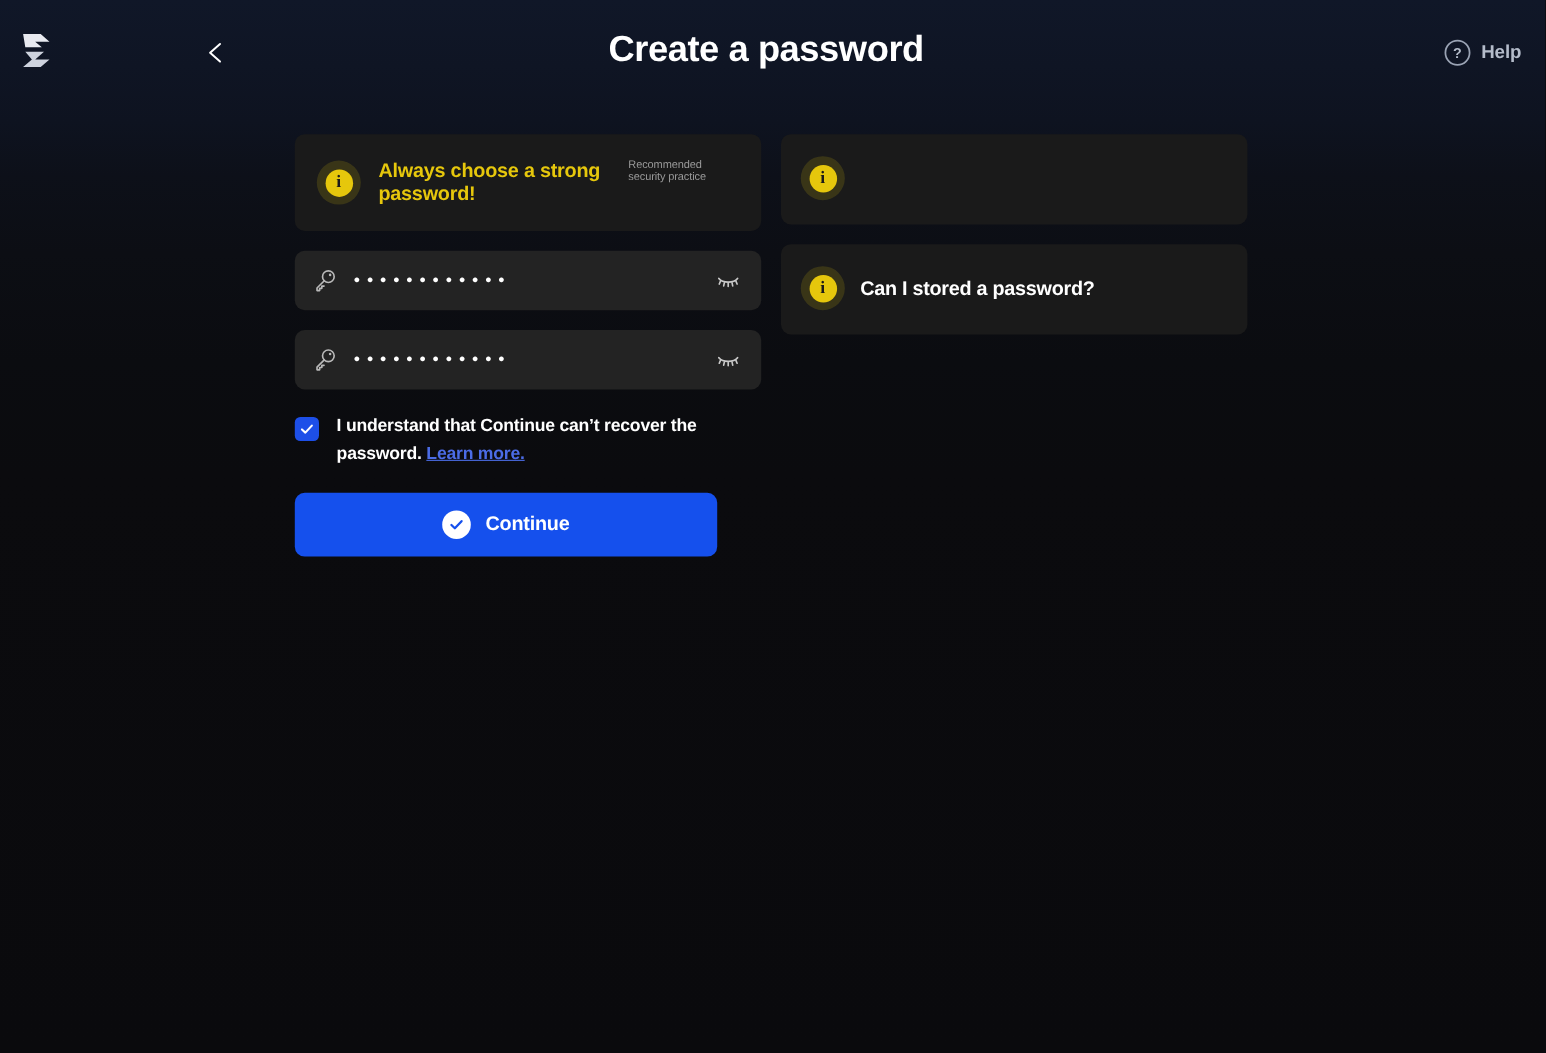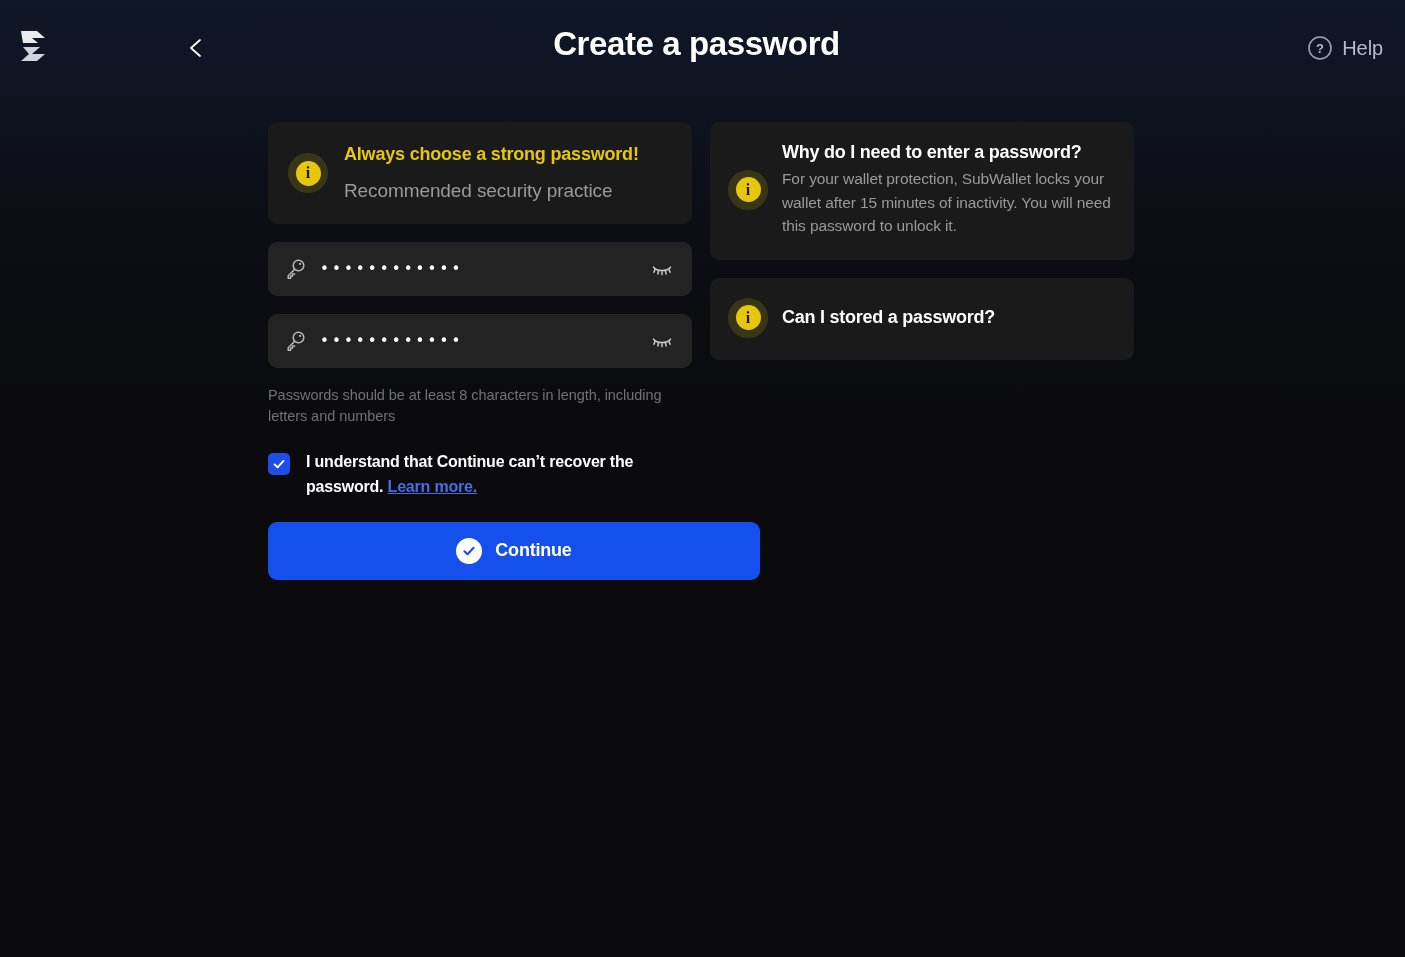--- a/index.html
+++ b/index.html
@@ -82,22 +82,22 @@
     top: 30px;
     height: 36px;
     display: flex;
     align-items: center;
     gap: 9px;
     cursor: pointer;
     color: #9aa3b4;
   }
 
   .help-label {
-    font-size: 20px;
-    font-weight: normal;
+    font-size: 17px;
+    font-weight: bold;
     color: #b4bcca;
     letter-spacing: -0.1px;
   }
 
   
   .content {
     position: absolute;
     top: 122px;
     left: 268px;
     display: flex;
@@ -142,29 +142,29 @@
     display: flex;
     align-items: center;
     justify-content: center;
     font-size: 16px;
     font-weight: bold;
     font-family: "Liberation Serif", serif;
     color: #1a1a1a;
     line-height: 1;
   }
 
-  .alert-text { display: flex; flex-direction: column; gap: 15px; }
+  .alert-text { display: flex; gap: 15px; }
   .alert-title {
     font-size: 18px;
     font-weight: bold;
     color: #e6c70c;
     letter-spacing: -0.2px;
   }
   .alert-sub {
-    font-size: 19px;
+    font-size: 10px;
     color: #9a9a9a;
     letter-spacing: -0.1px;
   }
 
   
   .field {
     margin-top: 18px;
     height: 54px;
     background: #232323;
     border-radius: 9px;
@@ -249,21 +249,21 @@
   .learn-link {
     color: #4b6ce6;
     text-decoration: underline;
     cursor: pointer;
     font-weight: bold;
   }
 
   
   .continue-btn {
     margin-top: 22px;
-    width: 492px;
+    width: 384px;
     height: 58px;
     background: #1550ed;
     border: none;
     border-radius: 9px;
     display: flex;
     align-items: center;
     justify-content: center;
     gap: 13px;
     cursor: pointer;
     color: #ffffff;
@@ -393,21 +393,20 @@
             <path d="M3.5 10.2 C7 14.6 17 14.6 20.5 10.2" fill="none" stroke="#c9c9c9" stroke-width="1.6" stroke-linecap="round"></path>
             <line x1="5.0" y1="12.6" x2="3.9" y2="15.2" stroke="#c9c9c9" stroke-width="1.5" stroke-linecap="round"></line>
             <line x1="8.5" y1="14.2" x2="7.9" y2="16.9" stroke="#c9c9c9" stroke-width="1.5" stroke-linecap="round"></line>
             <line x1="12.0" y1="14.7" x2="12.0" y2="17.4" stroke="#c9c9c9" stroke-width="1.5" stroke-linecap="round"></line>
             <line x1="15.5" y1="14.2" x2="16.1" y2="16.9" stroke="#c9c9c9" stroke-width="1.5" stroke-linecap="round"></line>
             <line x1="19.0" y1="12.6" x2="20.1" y2="15.2" stroke="#c9c9c9" stroke-width="1.5" stroke-linecap="round"></line>
           </svg>
         </span>
       </div>
 
-      <div class="helper">Passwords should be at least 8 characters in length, including letters and numbers</div>
 
       <div class="check-row">
         <div class="checkbox">
           <svg width="14" height="14" viewBox="0 0 14 14">
             <polyline points="2.5,7.4 5.6,10.3 11.5,3.9" fill="none" stroke="#ffffff" stroke-width="1.9" stroke-linecap="round" stroke-linejoin="round"></polyline>
           </svg>
         </div>
         <div class="check-text">
           <span>I understand that Continue can’t recover the password.</span>
           <span class="learn-link">Learn more.</span>
@@ -424,24 +423,20 @@
       </button>
     </div>
 
     <div class="col-right">
 
       <div class="info-card">
         <div class="info-badge">
           <div class="ring"></div>
           <div class="dot">i</div>
         </div>
-        <div class="info-card-body">
-          <div class="info-card-title">Why do I need to enter a password?</div>
-          <div class="info-card-text">For your wallet protection, SubWallet locks your wallet after 15 minutes of inactivity. You will need this password to unlock it.</div>
-        </div>
       </div>
 
       <div class="info-card">
         <div class="info-badge">
           <div class="ring"></div>
           <div class="dot">i</div>
         </div>
         <div class="info-card-body">
           <div class="info-card-title">Can I stored a password?</div>
         </div>

